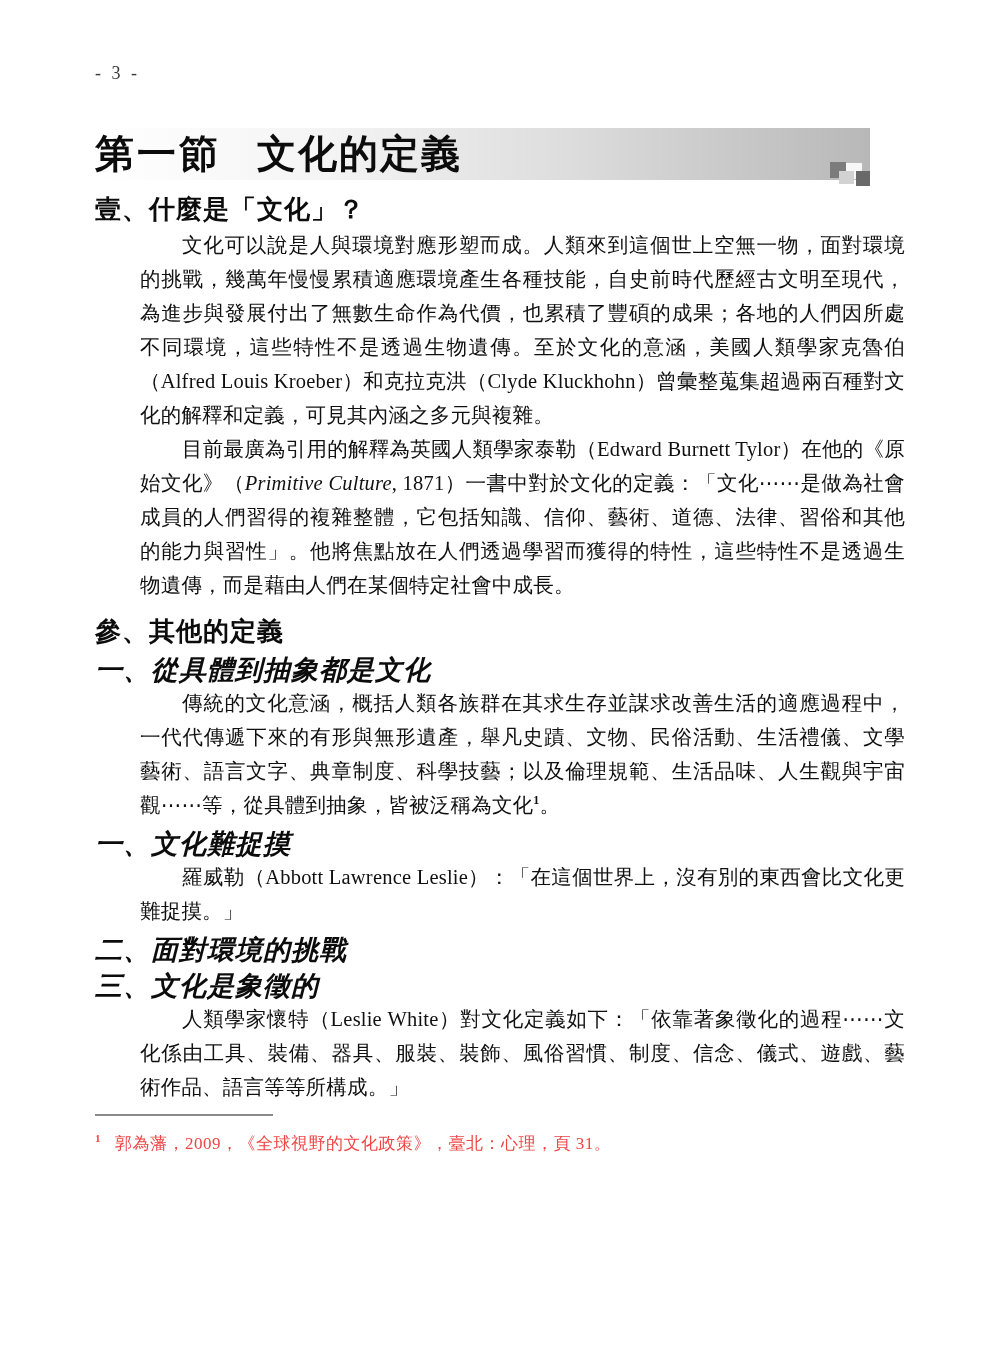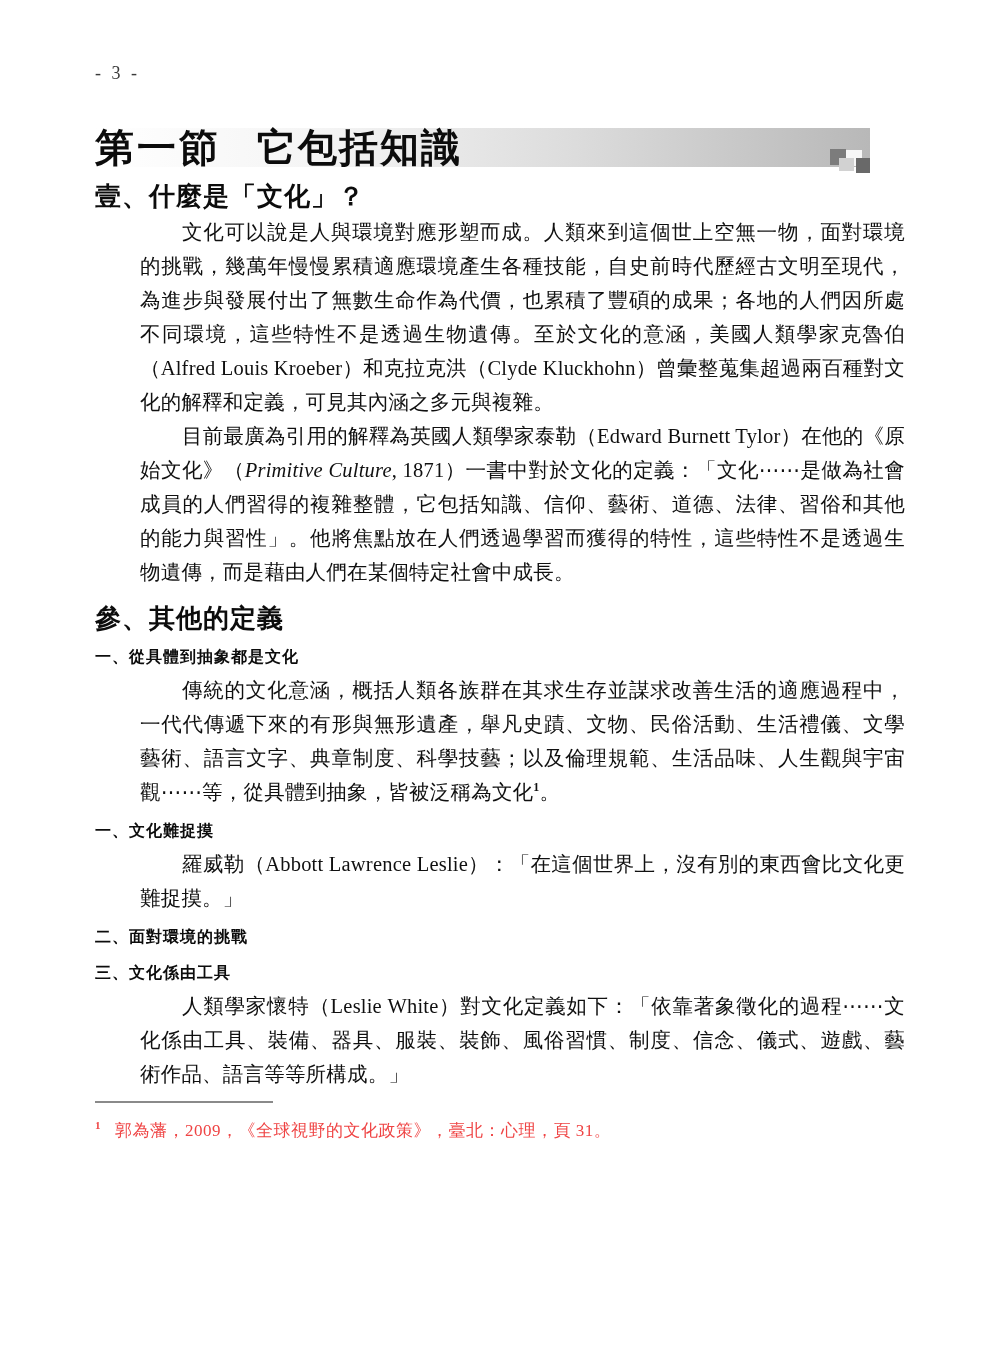--- a/index.html
+++ b/index.html
@@ -8,21 +8,21 @@
     font-family:"Liberation Serif","DejaVu Serif",serif;color:#111;
     -webkit-font-smoothing:antialiased;
   }
   .page{position:relative;width:1000px;height:1353px;background:#fff;}
   .content{position:absolute;left:95px;top:0;width:810px;}
   .page-number{
     margin-top:62px;font-size:18px;letter-spacing:3px;color:#3a3a3a;
     line-height:22px;
   }
   .section-bar{
-    position:relative;margin-top:44px;width:775px;height:39px;
+    position:relative;margin-top:44px;width:775px;height:52px;
     background:linear-gradient(to right,#ffffff 0%,#f4f4f4 30%,#dcdcdc 62%,#b8b8b8 100%);
     display:flex;align-items:center;
   }
   .section-bar .chapter{
     font-size:39px;font-weight:900;color:#0c0c0c;letter-spacing:3px;
     margin-right:36px;white-space:nowrap;
   }
   .section-bar .title{
     font-size:39px;font-weight:900;color:#0c0c0c;letter-spacing:2px;white-space:nowrap;
   }
@@ -31,22 +31,22 @@
   .sq2{width:16px;height:16px;right:8px;bottom:1px;z-index:2;}
   .sq3{width:15px;height:13px;right:16px;bottom:-4px;z-index:3;}
   .sq4{width:14px;height:15px;right:0px;bottom:-6px;z-index:4;}
   h2.big{
     font-size:26px;font-weight:700;color:#0c0c0c;letter-spacing:1px;
     margin:14px 0 2px 0;line-height:32px;
   }
   h2.big.first{margin-top:14px;}
   h3.sub{
     font-family:"Liberation Sans","DejaVu Sans",sans-serif;
-    font-size:16px;font-weight:700;color:#0c0c0c;letter-spacing:1px;
-    margin:8px 0 2px 0;line-height:28px;
+    font-size:27px;font-weight:700;color:#0c0c0c;letter-spacing:1px;
+    margin:8px 0 2px 0;line-height:28px;font-style:italic;
   }
   .para{
     margin:0 0 0 45px;font-size:20.5px;line-height:34px;
     text-align:justify;text-indent:2.05em;color:#101010;
     letter-spacing:0.2px;
   }
   .para em{font-style:italic;}
   .para sup{font-size:12px;font-weight:700;vertical-align:super;line-height:0;}
   .footnote-block{margin-top:10px;}
   .footnote-rule{width:178px;height:2px;background:#8a8a8a;border:none;margin:0 0 10px 0;}
@@ -58,21 +58,21 @@
 </head>
 <body>
 
 <div class="page">
   <div class="content">
 
     <div class="page-number">- 3 -</div>
 
     <div class="section-bar">
       <span class="chapter">第一節</span>
-      <span class="title">它包括知識</span>
+      <span class="title">文化的定義</span>
       <span class="sq sq1" style="background:#7c7c7c"></span>
       <span class="sq sq2" style="background:#f7f7f7"></span>
       <span class="sq sq3" style="background:#d2d2d2"></span>
       <span class="sq sq4" style="background:#696969"></span>
     </div>
 
     <h2 class="big first">壹、什麼是「文化」？</h2>
     <p class="para">文化可以說是人與環境對應形塑而成。人類來到這個世上空無一物，面對環境的挑戰，幾萬年慢慢累積適應環境產生各種技能，自史前時代歷經古文明至現代，為進步與發展付出了無數生命作為代價，也累積了豐碩的成果；各地的人們因所處不同環境，這些特性不是透過生物遺傳。至於文化的意涵，美國人類學家克魯伯（Alfred Louis Kroeber）和克拉克洪（Clyde Kluckhohn）曾彙整蒐集超過兩百種對文化的解釋和定義，可見其內涵之多元與複雜。</p>
 
     <p class="para"><span>目前最廣為引用的解釋為英國人類學家泰勒（Edward Burnett Tylor）在他的《原始文化》（</span><em>Primitive Culture</em><span>, 1871）一書中對於文化的定義：「文化⋯⋯是做為社會成員的人們習得的複雜整體，它包括知識、信仰、藝術、道德、法律、習俗和其他的能力與習性」。他將焦點放在人們透過學習而獲得的特性，這些特性不是透過生物遺傳，而是藉由人們在某個特定社會中成長。</span></p>
@@ -80,21 +80,21 @@
     <h2 class="big">參、其他的定義</h2>
 
     <h3 class="sub">一、從具體到抽象都是文化</h3>
     <p class="para"><span>傳統的文化意涵，概括人類各族群在其求生存並謀求改善生活的適應過程中，一代代傳遞下來的有形與無形遺產，舉凡史蹟、文物、民俗活動、生活禮儀、文學藝術、語言文字、典章制度、科學技藝；以及倫理規範、生活品味、人生觀與宇宙觀⋯⋯等，從具體到抽象，皆被泛稱為文化</span><sup>1</sup><span>。</span></p>
 
     <h3 class="sub">一、文化難捉摸</h3>
     <p class="para">羅威勒（Abbott Lawrence Leslie）：「在這個世界上，沒有別的東西會比文化更難捉摸。」</p>
 
     <h3 class="sub">二、面對環境的挑戰</h3>
 
-    <h3 class="sub">三、文化係由工具</h3>
+    <h3 class="sub">三、文化是象徵的</h3>
     <p class="para">人類學家懷特（Leslie White）對文化定義如下：「依靠著象徵化的過程⋯⋯文化係由工具、裝備、器具、服裝、裝飾、風俗習慣、制度、信念、儀式、遊戲、藝術作品、語言等等所構成。」</p>
 
     <div class="footnote-block">
       <hr class="footnote-rule">
       <div class="footnote"><sup>1</sup><span>郭為藩，2009，《全球視野的文化政策》，臺北：心理，頁 31。</span></div>
     </div>
 
   </div>
 </div>
 

